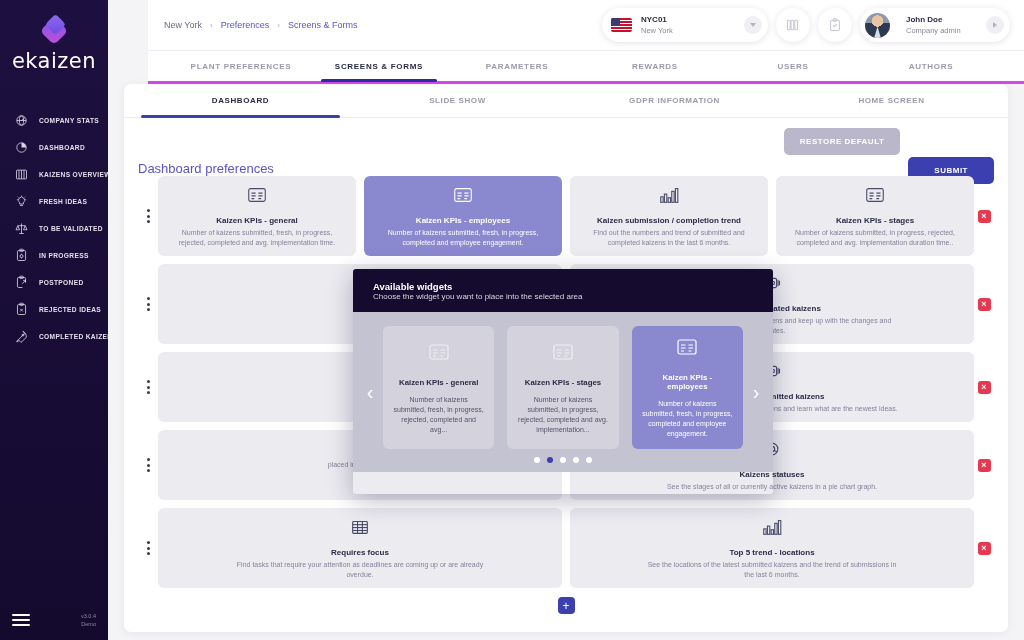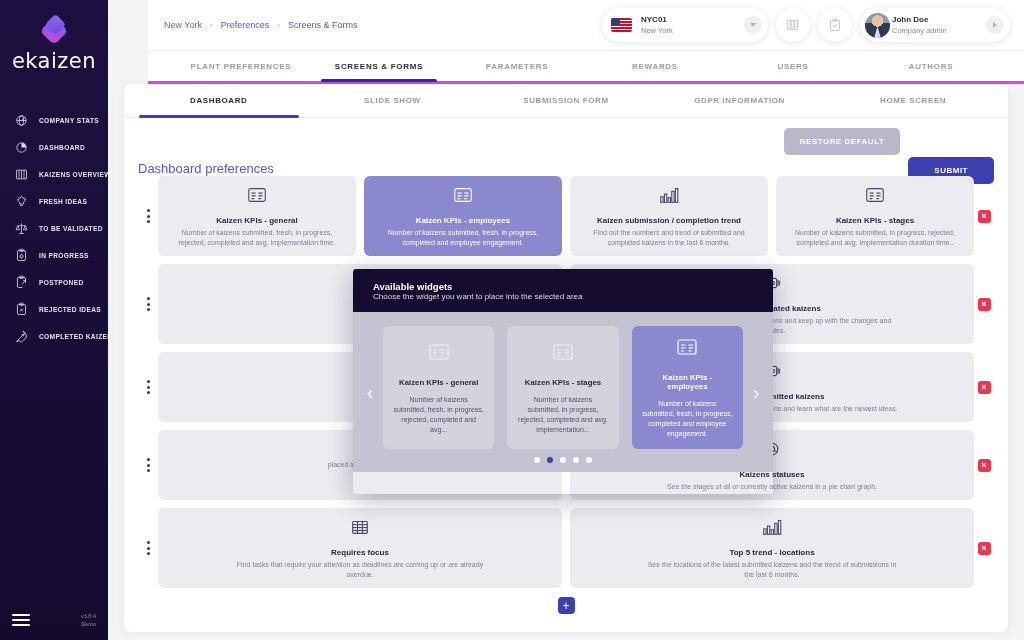--- a/index.html
+++ b/index.html
@@ -86,21 +86,21 @@
   }
   .caret-btn i { border-left: 3.6px solid transparent; border-right: 3.6px solid transparent; border-top: 4.4px solid #b6b2c4; display:block; }
 
   .ico-btn {
     width: 34px; height: 34px; border-radius: 50%; background: #fff;
     box-shadow: 0 1px 6px rgba(40,30,80,.12); display:flex; align-items:center; justify-content:center; cursor:pointer;
   }
   .ico-btn svg { width: 16px; height: 16px; stroke: #c9c6d4; fill: none; stroke-width: 1.3; }
 
   .user-chip {
-    display: flex; align-items: center; gap: 2px; background: #fff; border-radius: 22px;
+    display: flex; align-items: center; gap: 16px; background: #fff; border-radius: 22px;
     height: 34px; padding: 0 6px 0 5px; min-width: 150px;
     box-shadow: 0 1px 6px rgba(40,30,80,.13); cursor: pointer;
   }
   .avatar {
     width: 25px; height: 25px; border-radius: 50%; flex: 0 0 25px; overflow: hidden;
     background: radial-gradient(circle at 50% 32%, #e7c4a6 0 27%, transparent 27%),
                 linear-gradient(180deg,#8d99ad 0 42%,#2e3a52 42% 100%);
     position: relative;
   }
   .avatar::after {
@@ -419,21 +419,20 @@
         <div class="tab">PARAMETERS</div>
         <div class="tab">REWARDS</div>
         <div class="tab">USERS</div>
         <div class="tab">AUTHORS</div>
       </div>
 
     <div class="panel">
       <div class="subtabs" id="subtabs">
           <div class="subtab active">DASHBOARD</div>
           <div class="subtab">SLIDE SHOW</div>
-          <div class="subtab">SUBMISSION FORM</div>
           <div class="subtab">GDPR INFORMATION</div>
           <div class="subtab">HOME SCREEN</div>
         </div>
 
       <div class="actionrow">
         <div class="section-title">Dashboard preferences</div>
         <div class="btns">
           <button class="btn btn-restore">RESTORE DEFAULT</button>
           <button class="btn btn-submit">SUBMIT</button>
         </div>

